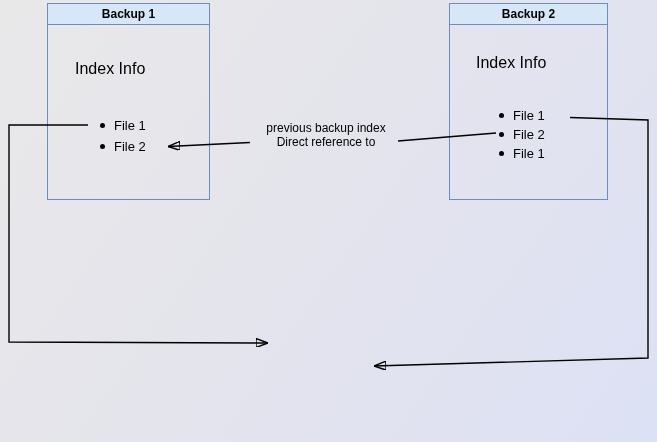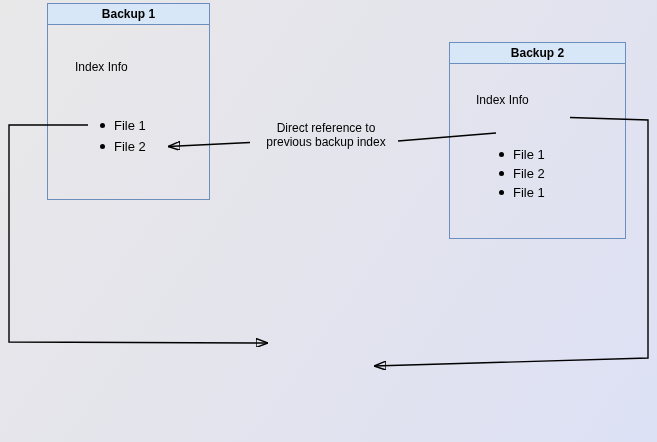--- a/index.html
+++ b/index.html
@@ -30,21 +30,21 @@
     width: 100%;
     text-align: center;
     font-size: 12px;
     font-weight: bold;
   }
   .blue  .box-header { background: #d8e7f8; border-bottom: 1px solid #6c8ebf; height: 21px; line-height: 21px; }
   .green .box-header { background: #d5e8d4; border-bottom: 1px solid #82b366; height: 22px; line-height: 22px; }
 
   .box-sub {
     position: absolute;
-    font-size: 12px;
+    font-size: 16px;
     white-space: nowrap;
   }
 
   .file-list {
     position: absolute;
     margin: 0; padding: 0;
     list-style: none;
   }
   .file-list li {
     display: flex;
@@ -58,21 +58,21 @@
     width: 5px; height: 5px;
     border-radius: 50%;
     background: #000;
     margin-right: 9px;
   }
   #backup1-box .file-list li { height: 21px; }
   #backup2-box .file-list li { height: 19px; }
   #dedup-box   .file-list li { height: 20px; }
 
   #backup1-box { left: 47px;  top: 3px;   width: 163px; height: 197px; }
-  #backup2-box { left: 449px; top: 3px;   width: 177px; height: 197px; margin-top: 39px; }
+  #backup2-box { left: 449px; top: 3px;   width: 159px; height: 197px; }
   #dedup-box   { left: 228px; top: 280px; width: 190px; height: 158px; }
 
   #backup1-box .box-sub { left: 27px; top: 56px; }
   #backup2-box .box-sub { left: 26px; top: 50px; }
 
   #backup1-box .file-list { left: 52px; top: 111px; }
   #backup2-box .file-list { left: 49px; top: 102px; }
   #dedup-box   .file-list { left: 51px; top: 54px;  }
 
   
@@ -117,22 +117,22 @@
     <div class="box-sub">Index Info</div>
     <ul class="file-list">
       <li>File 1</li>
       <li>File 2</li>
       <li>File 1</li>
     </ul>
   </div>
 
 
   <div class="annotation">
+    <div>previous backup index</div>
     <div>Direct reference to</div>
-    <div>previous backup index</div>
   </div>
 
   <svg class="connectors" width="657" height="442">
     <defs>
       <marker id="arrowhead" markerUnits="userSpaceOnUse" markerWidth="12" markerHeight="9" refX="12" refY="4.5" orient="auto">
         <path d="M 0 0 L 12 4.5 L 0 9 Z" fill="#000" stroke="none"></path>
       </marker>
     </defs>
     <path d="M 88 125 L 9 125 L 9 342 L 268 343" marker-end="url(#arrowhead)"></path>
     <path d="M 496 133 L 398 141"></path>

